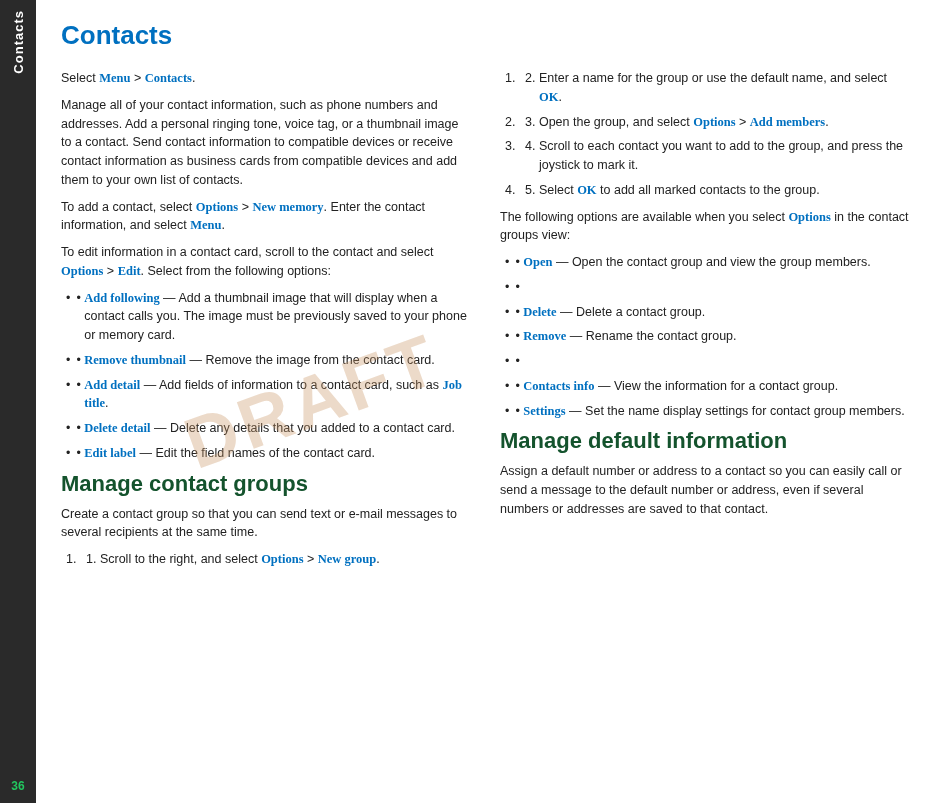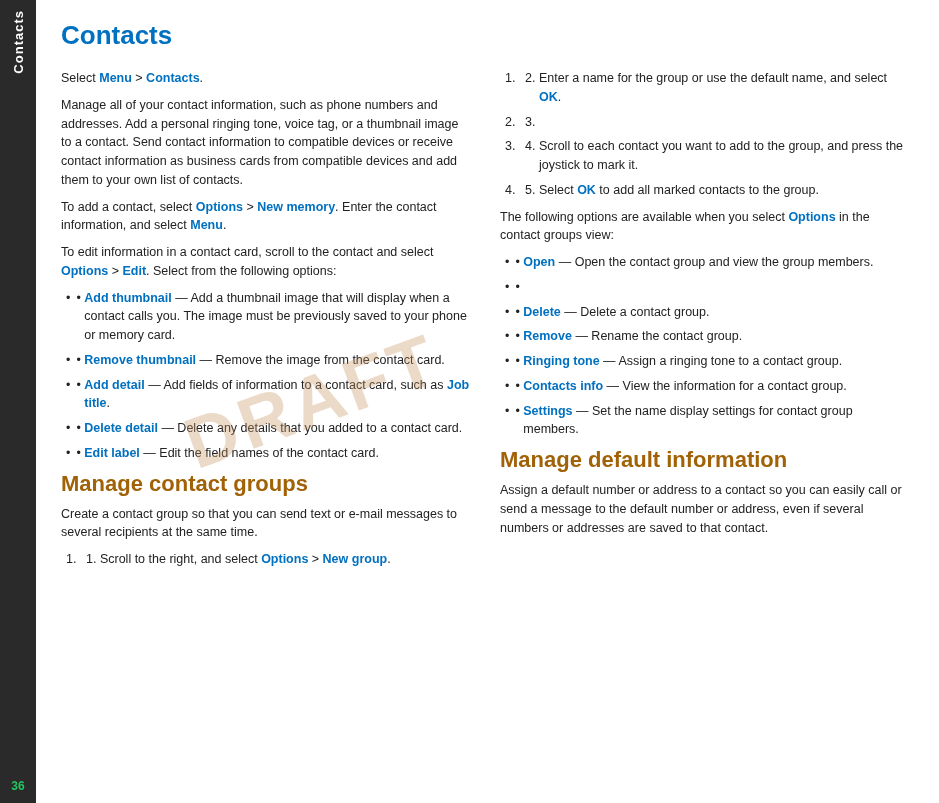--- a/index.html
+++ b/index.html
@@ -66,21 +66,21 @@
 
     h1.page-title {
       font-size: 26px;
       color: #0070c0;
       font-weight: bold;
       margin-bottom: 18px;
     }
 
     h2.section-title {
       font-size: 22px;
-      color: #a16207;
+      color: #14532d;
       font-weight: bold;
       margin-bottom: 8px;
     }
 
     p {
       margin-bottom: 8px;
       line-height: 1.5;
       color: #222;
       font-size: 12.5px;
     }
@@ -138,20 +138,21 @@
       font-weight: bold;
       color: rgba(200, 150, 100, 0.35);
       transform: rotate(-20deg);
       pointer-events: none;
       letter-spacing: 4px;
       z-index: 10;
     }
 
     .bold-link {
       font-weight: bold;
+      font-family: Liberation Serif, serif;
     }
   </style>
 </head>
 <body>
 
 <div class="sidebar">
   <div class="sidebar-label">Contacts</div>
   <div class="sidebar-page-num">36</div>
 </div>
 
@@ -169,21 +170,21 @@
       </p>
 
       <p>Manage all of your contact information, such as phone numbers and addresses. Add a personal ringing tone, voice tag, or a thumbnail image to a contact. Send contact information to compatible devices or receive contact information as business cards from compatible devices and add them to your own list of contacts.</p>
 
       <p>To add a contact, select <a class="link-cyan bold-link">Options</a> &gt; <a class="link-cyan bold-link">New memory</a>. Enter the contact information, and select <a class="link-cyan bold-link">Menu</a>.</p>
 
       <p>To edit information in a contact card, scroll to the contact and select <a class="link-cyan bold-link">Options</a> &gt; <a class="link-cyan bold-link">Edit</a>. Select from the following options:</p>
 
       <ul class="bullet-list">
         <li>
-          <span>•</span>&nbsp;<span><a class="link-cyan bold-link">Add thumbnail</a> — Add a thumbnail image that will display when a contact calls you. The image must be previously saved to your phone or memory card.</span>
+          <span>•</span>&nbsp;<span><a class="link-cyan bold-link">Add following</a> — Add a thumbnail image that will display when a contact calls you. The image must be previously saved to your phone or memory card.</span>
         </li>
         <li>
           <span>•</span>&nbsp;<span><a class="link-cyan bold-link">Remove thumbnail</a> — Remove the image from the contact card.</span>
         </li>
         <li>
           <span>•</span>&nbsp;<span><a class="link-cyan bold-link">Add detail</a> — Add fields of information to a contact card, such as <a class="link-cyan bold-link">Job title</a>.</span>
         </li>
         <li>
           <span>•</span>&nbsp;<span><a class="link-cyan bold-link">Delete detail</a> — Delete any details that you added to a contact card.</span>
         </li>
@@ -203,21 +204,21 @@
 
     </div>
 
     <div class="col-right">
 
       <ol class="numbered-list" style="margin-top:0;">
         <li>
           <span>2.</span>&nbsp;<span>Enter a name for the group or use the default name, and select <a class="link-cyan bold-link">OK</a>.</span>
         </li>
         <li>
-          <span>3.</span>&nbsp;
+          <span>3.</span>&nbsp;<span>Open the group, and select <a class="link-cyan bold-link">Options</a> &gt; <a class="link-cyan bold-link">Add members</a>.</span>
         </li>
         <li>
           <span>4.</span>&nbsp;<span>Scroll to each contact you want to add to the group, and press the joystick to mark it.</span>
         </li>
         <li>
           <span>5.</span>&nbsp;<span>Select <a class="link-cyan bold-link">OK</a> to add all marked contacts to the group.</span>
         </li>
       </ol>
 
       <p>The following options are available when you select <a class="link-cyan bold-link">Options</a> in the contact groups view:</p>
@@ -229,21 +230,21 @@
         <li>
           <span>•</span>&nbsp;
         </li>
         <li>
           <span>•</span>&nbsp;<span><a class="link-cyan bold-link">Delete</a> — Delete a contact group.</span>
         </li>
         <li>
           <span>•</span>&nbsp;<span><a class="link-cyan bold-link">Remove</a> — Rename the contact group.</span>
         </li>
         <li>
-          <span>•</span>&nbsp;<span><a class="link-cyan bold-link">Ringing tone</a> — Assign a ringing tone to a contact group.</span>
+          <span>•</span>&nbsp;
         </li>
         <li>
           <span>•</span>&nbsp;<span><a class="link-cyan bold-link">Contacts info</a> — View the information for a contact group.</span>
         </li>
         <li>
           <span>•</span>&nbsp;<span><a class="link-cyan bold-link">Settings</a> — Set the name display settings for contact group members.</span>
         </li>
       </ul>
 
       <h2 class="section-title">Manage default information</h2>

